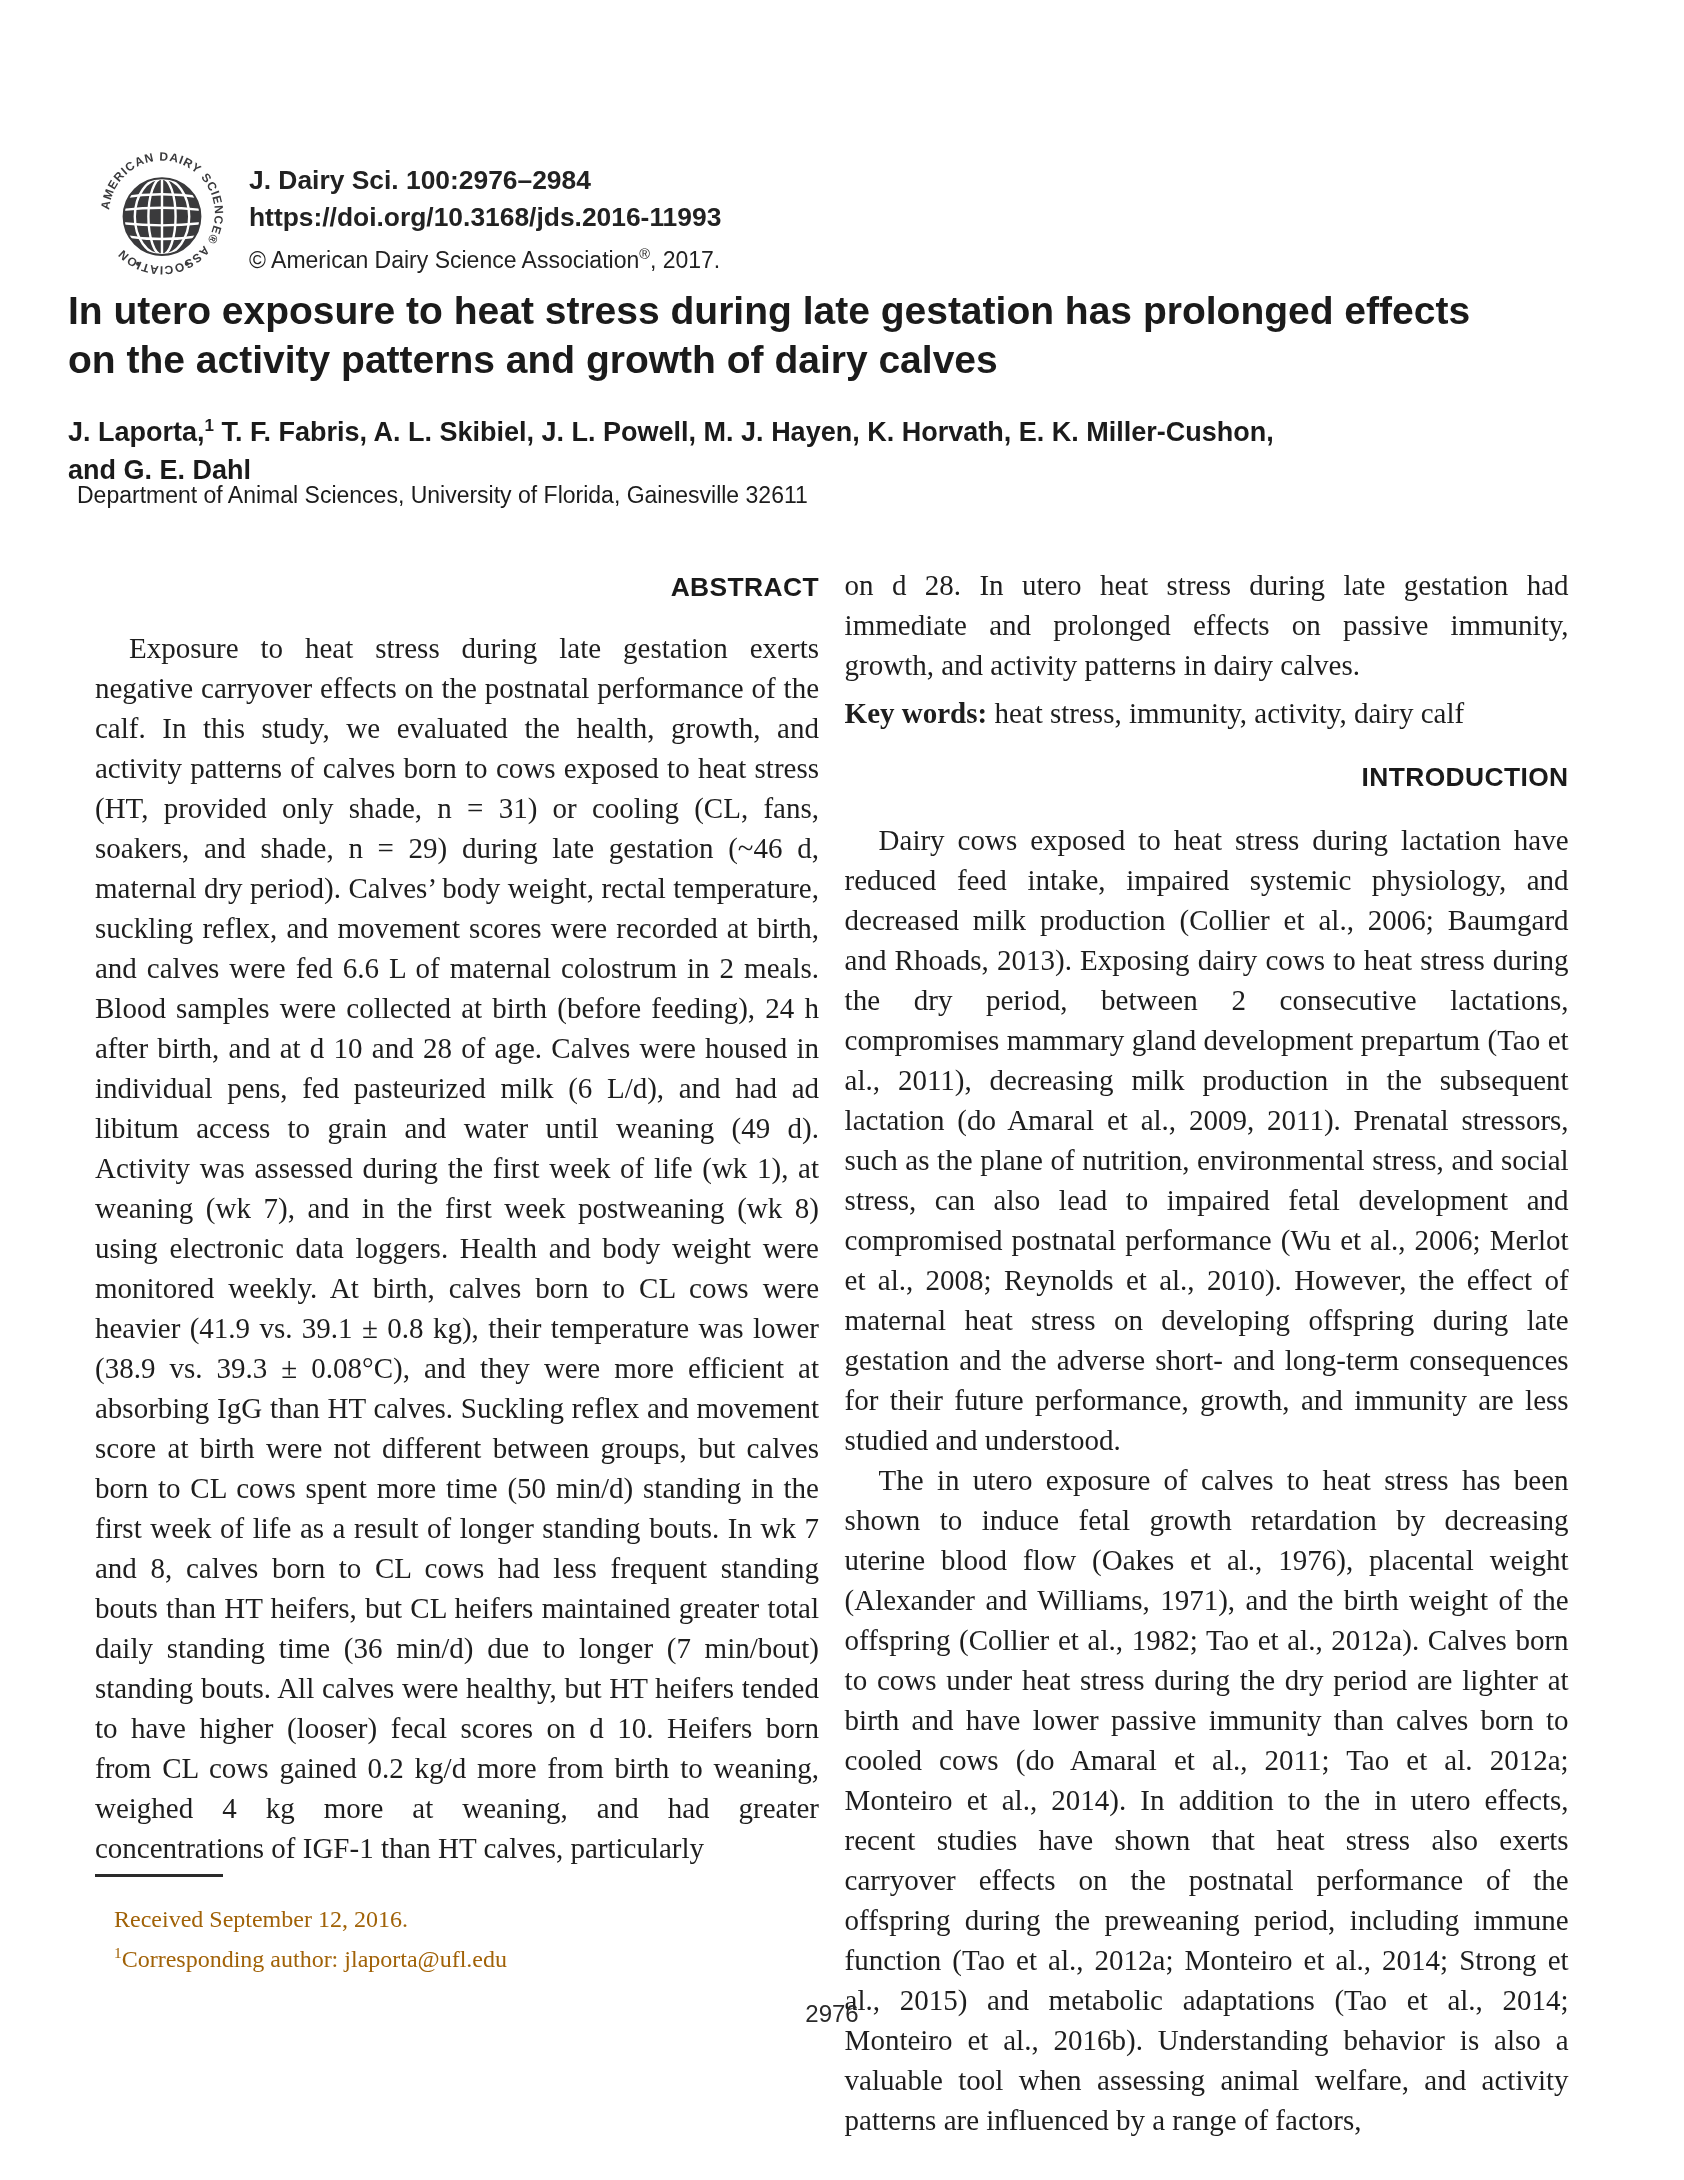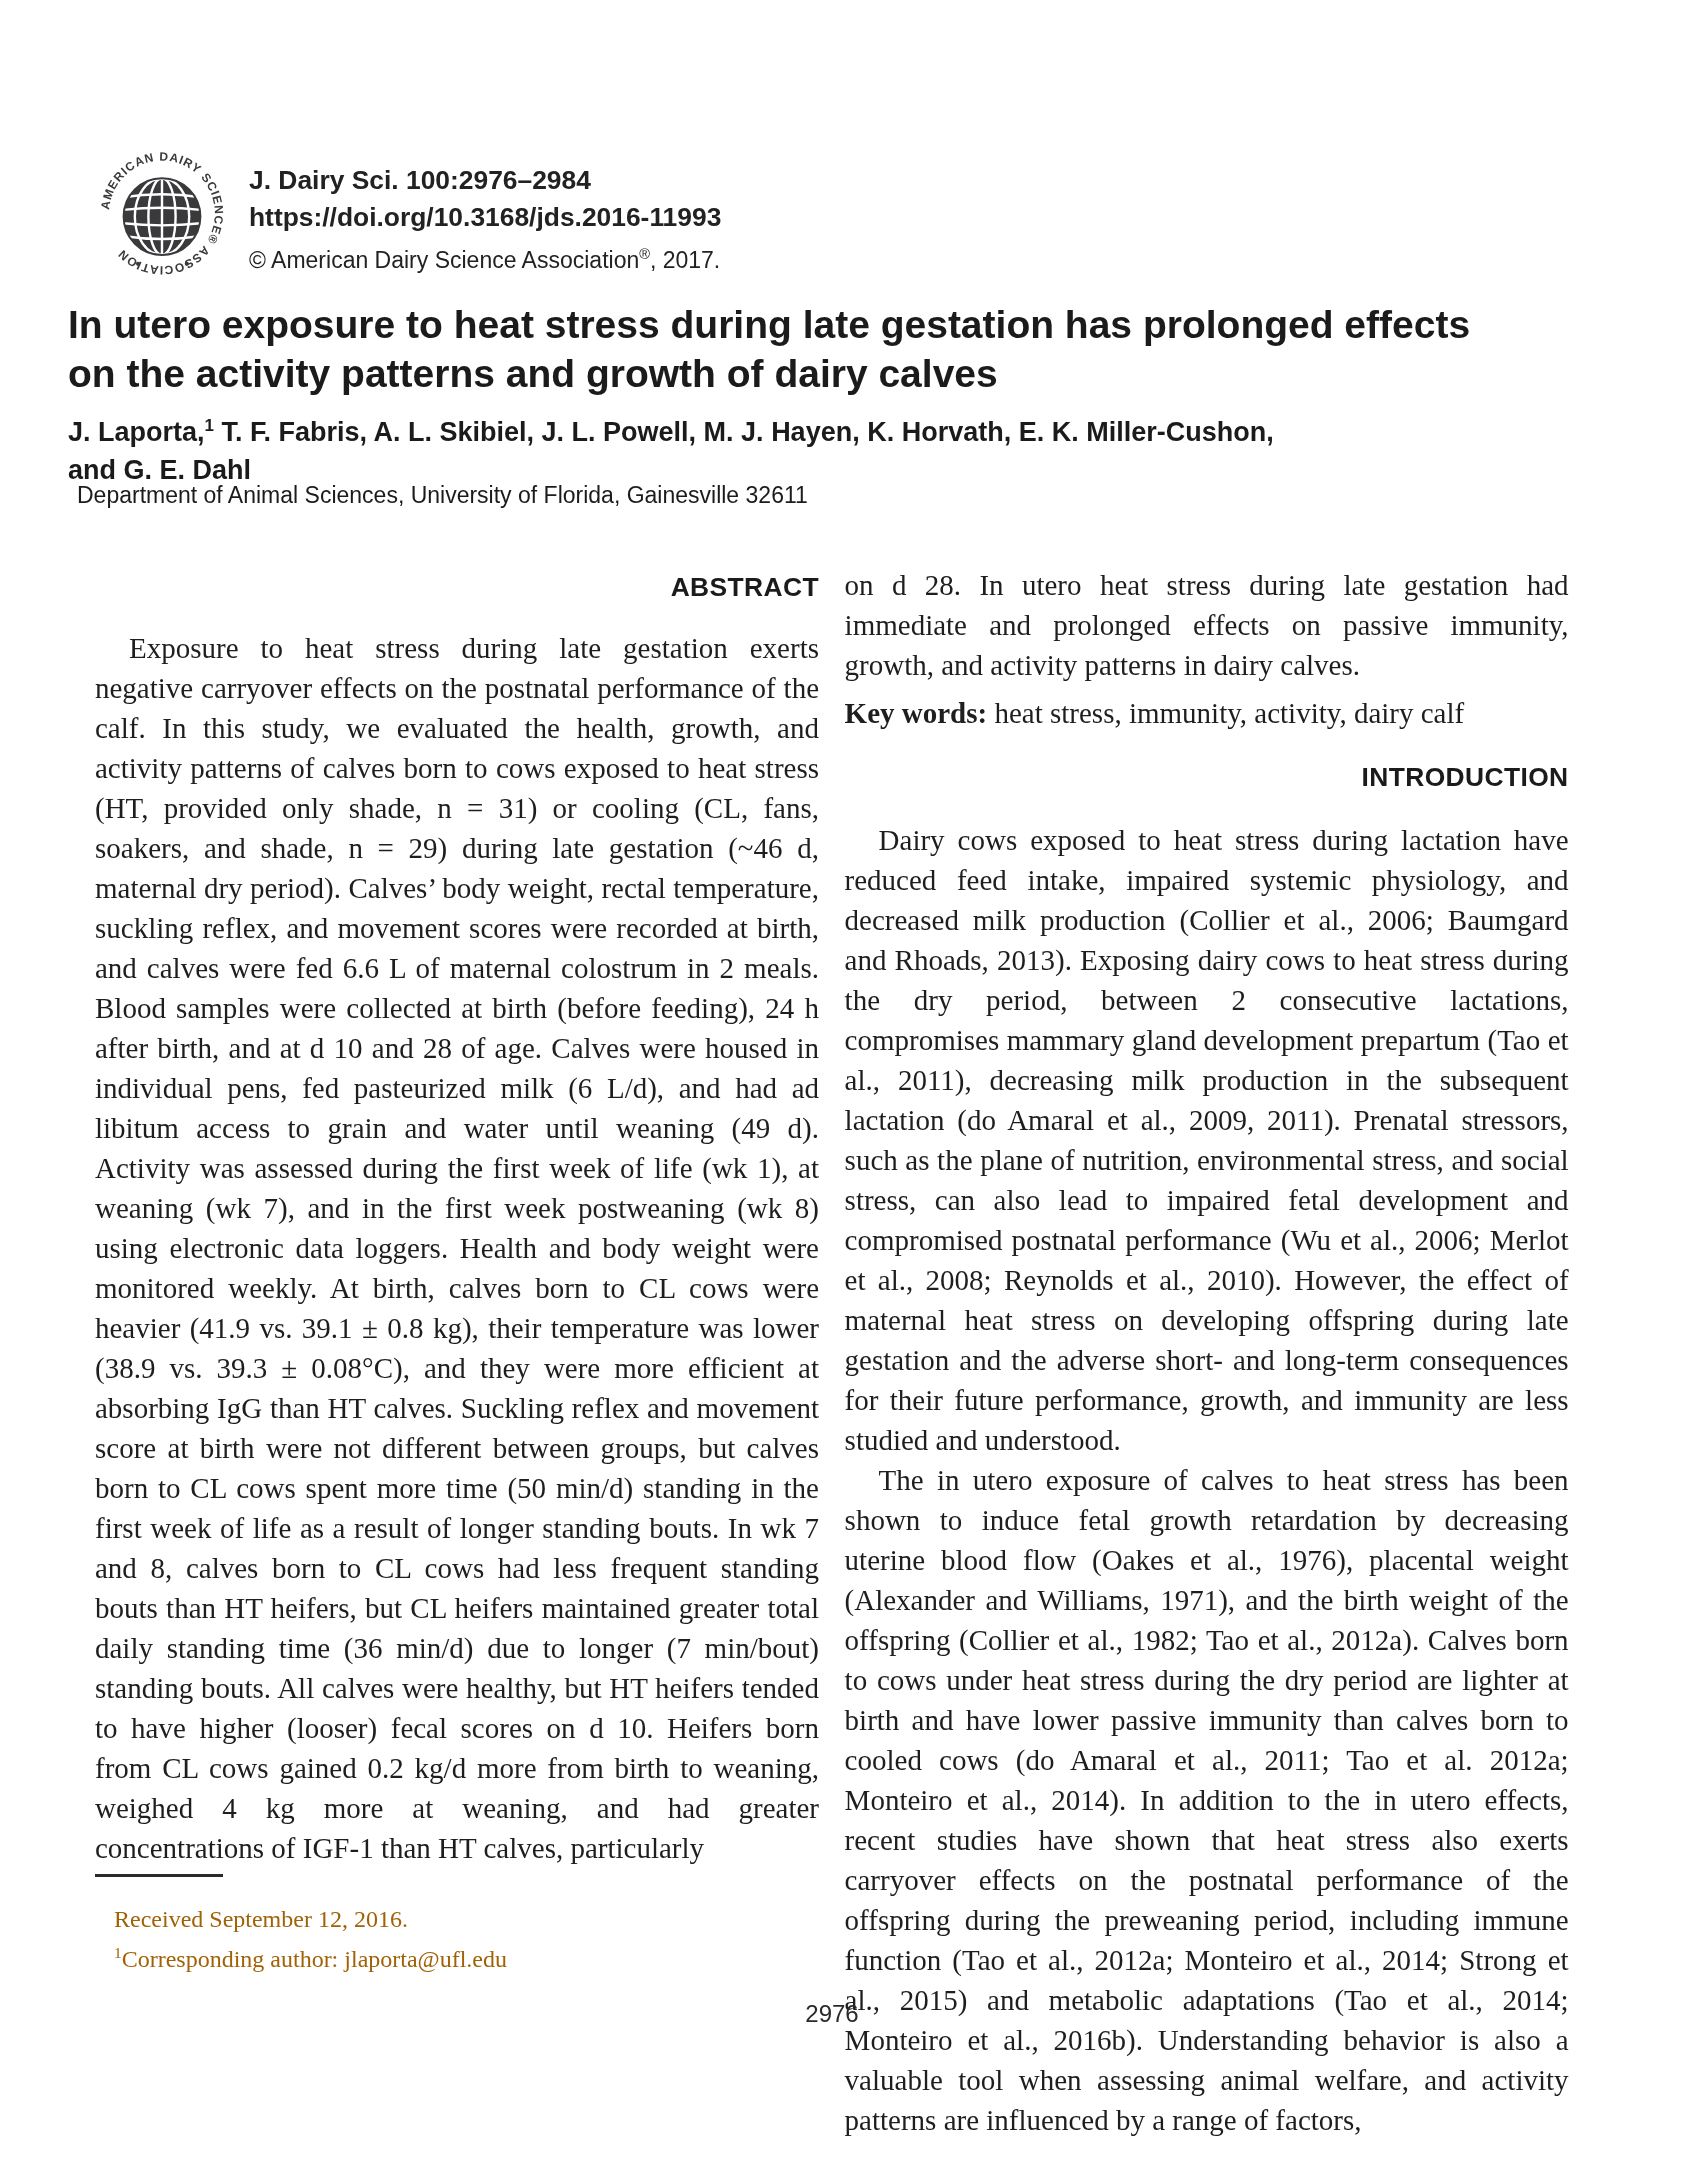--- a/index.html
+++ b/index.html
@@ -38,21 +38,21 @@
     font-size: 23px;
     line-height: 36px;
     color: #222222;
   }
   .copyright sup { font-size: 14.5px; }
 
   
   .article-title {
     position: absolute;
     left: 68px;
-    top: 300px;
+    top: 286px;
     width: 1414px;
     margin: 0;
     font-family: "Liberation Sans", sans-serif;
     font-weight: bold;
     font-size: 39px;
     line-height: 49px;
     color: #1b1b1b;
   }
   .author-list {
     position: absolute;

